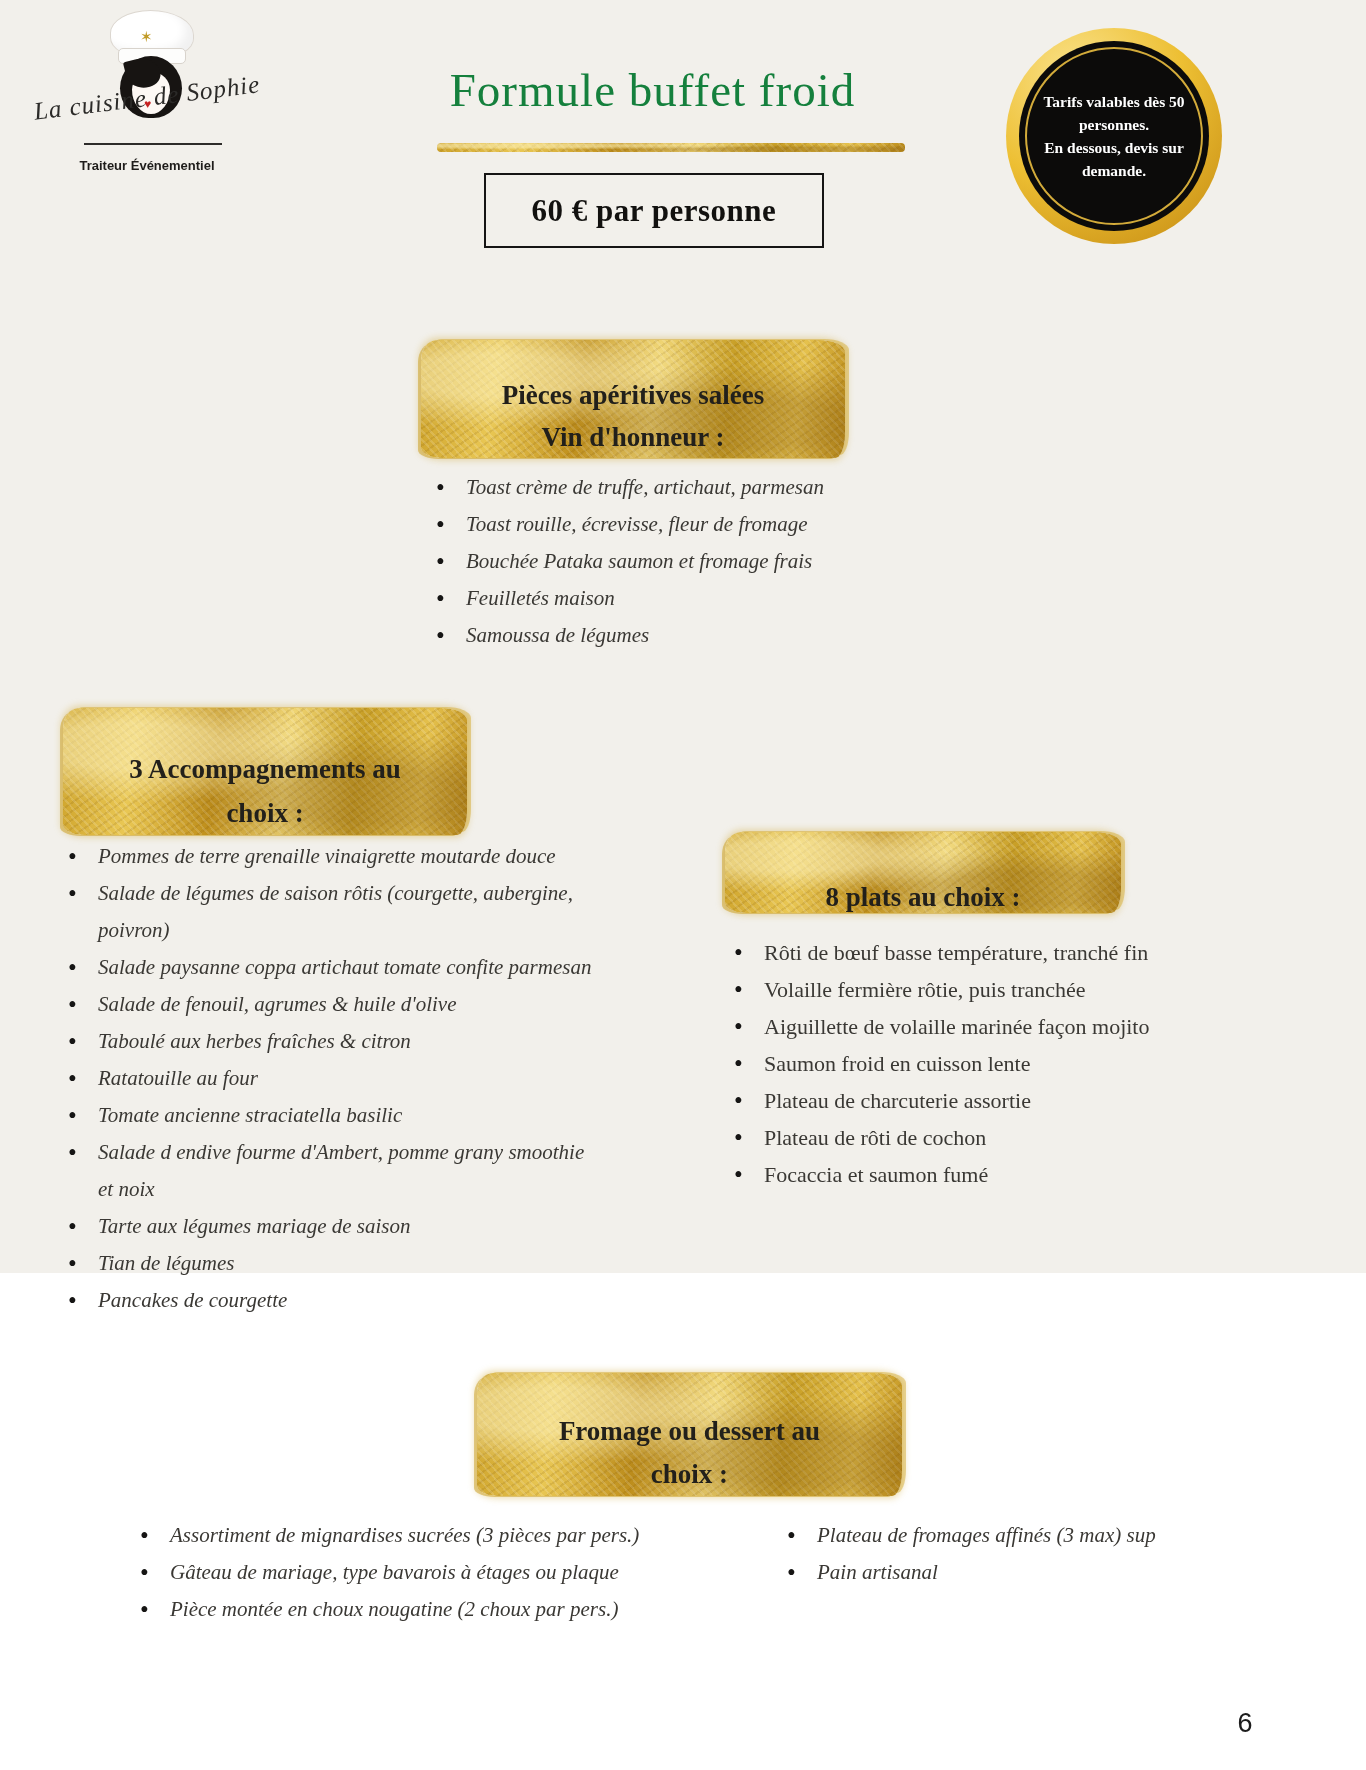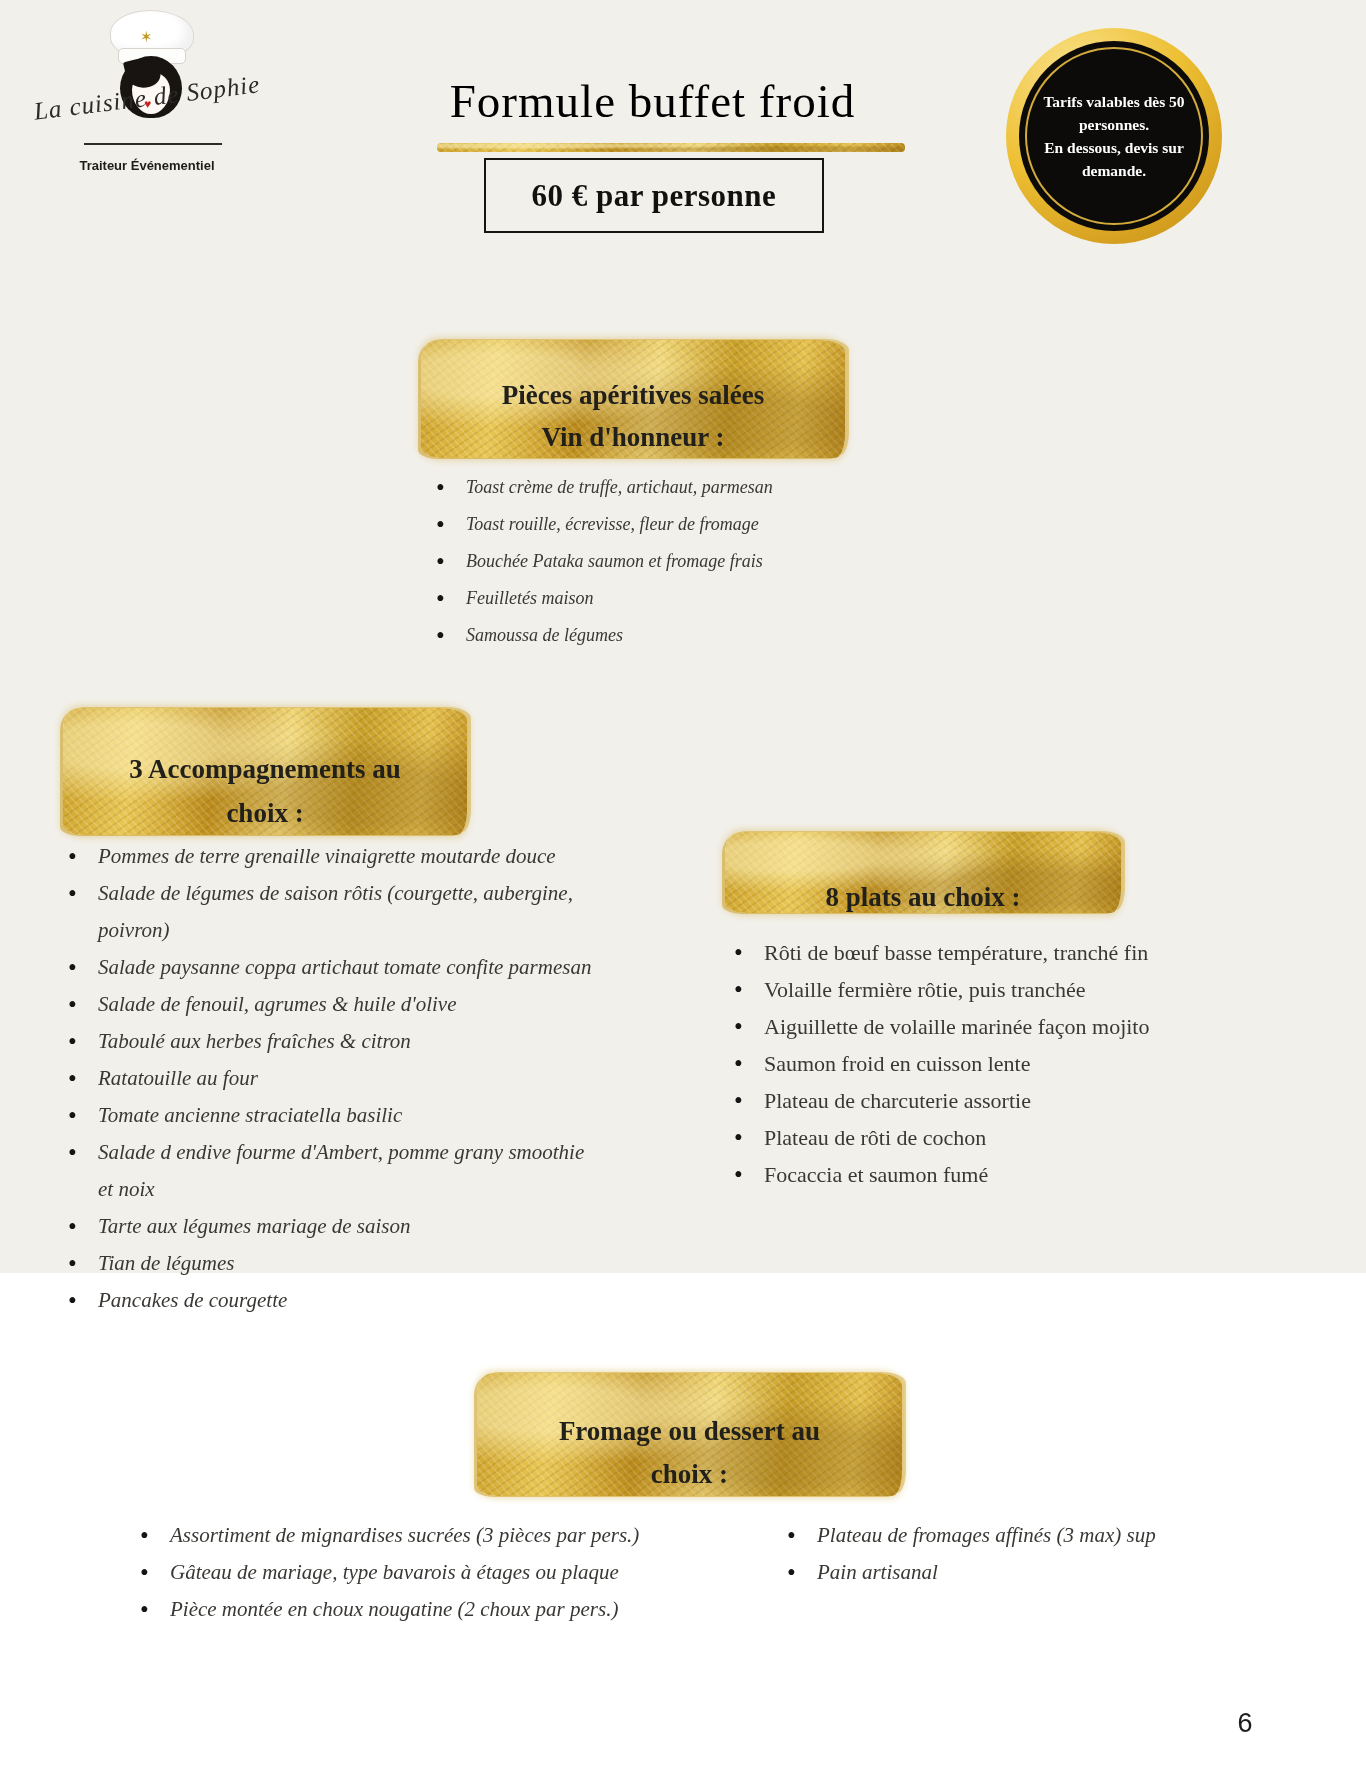--- a/index.html
+++ b/index.html
@@ -25,32 +25,32 @@
   .bang{position:absolute;left:104px;top:52px;width:34px;height:30px;background:#171412;
        border-radius:10% 90% 60% 85%;transform:rotate(-14deg);}
   .lips{position:absolute;left:122px;top:92px;font-size:12px;line-height:12px;color:#c52222;}
   .brand-script{position:absolute;left:0;top:78px;width:250px;font-style:italic;font-size:25px;
        color:#2b2a28;transform:rotate(-7deg);letter-spacing:1px;}
   .logo-divider{position:absolute;left:62px;top:137px;width:138px;height:2px;background:#2e2c2a;}
   .logo-tagline{position:absolute;left:0;top:144px;width:250px;font-family:"Liberation Sans",sans-serif;
        font-weight:bold;font-size:13px;color:#1e1c1a;margin-top:8px;}
 
   
-  .title{position:absolute;left:405px;top:71px;width:495px;text-align:center;
-       font-size:47px;line-height:60px;color:#000000;letter-spacing:1px;}
+  .title{position:absolute;left:405px;top:60px;width:495px;text-align:center;
+       font-size:47px;line-height:60px;color:#15803d;letter-spacing:1px;}
   .gold{
     background:
       radial-gradient(ellipse at 18% 30%, rgba(255,244,190,.55) 0 18%, rgba(0,0,0,0) 45%),
       radial-gradient(ellipse at 78% 70%, rgba(125,82,8,.30) 0 20%, rgba(0,0,0,0) 50%),
       repeating-linear-gradient(48deg, rgba(255,255,255,.14) 0 2px, rgba(0,0,0,0) 2px 6px),
       repeating-linear-gradient(-35deg, rgba(110,70,0,.12) 0 2px, rgba(0,0,0,0) 2px 7px),
       linear-gradient(97deg,#cda22a 0%,#e9c754 18%,#c2921d 38%,#efd472 55%,#c89f27 72%,#e5c14d 88%,#bd8e1c 100%);
   }
   .title-underline{position:absolute;left:437px;top:143px;width:468px;height:9px;border-radius:4px;}
-  .price-box{position:absolute;left:484px;top:158px;width:336px;height:71px;
+  .price-box{position:absolute;left:484px;top:173px;width:336px;height:71px;
        border:2.5px solid #161514;display:flex;align-items:center;justify-content:center;
        font-size:31px;font-weight:bold;color:#12110f;letter-spacing:.5px;background:transparent;}
 
   
   .badge{position:absolute;left:1006px;top:28px;width:216px;height:216px;border-radius:50%;
        background:radial-gradient(circle at 32% 22%, #fae28a, #edbf33 48%, #d29c1d 80%, #b58314);}
   .badge-black{position:absolute;left:13px;top:13px;right:13px;bottom:13px;border-radius:50%;
        background:#0c0b0a;display:flex;align-items:center;justify-content:center;}
   .badge-ring{position:absolute;left:6px;top:6px;right:6px;bottom:6px;border-radius:50%;
        border:2.5px solid #d3ab3a;}
@@ -65,21 +65,21 @@
   .brush-1{left:421px;top:340px;width:424px;height:118px;font-size:27px;line-height:42px;}
   .brush-2{left:63px;top:708px;width:404px;height:127px;font-size:27px;line-height:44px;}
   .brush-3{left:725px;top:832px;width:396px;height:81px;font-size:27px;}
   .brush-4{left:477px;top:1367px;width:425px;height:123px;font-size:27px;line-height:43px;padding-top:10px;box-sizing:border-box;margin-top:6px;}
 
   
   ul.menu{list-style:none;margin:0;padding:0;position:absolute;}
   ul.menu li{position:relative;line-height:37px;padding-left:30px;color:#3a3834;}
   ul.menu li::before{content:"•";position:absolute;left:0;top:0;color:#161514;font-size:25px;font-style:normal;}
   ul.italic li{font-style:italic;}
-  .list-aperitifs{left:436px;top:469px;width:430px;font-size:18px;}
+  .list-aperitifs{left:436px;top:469px;width:430px;font-size:21px;}
   .list-accomp{left:68px;top:838px;width:580px;font-size:21px;}
   .list-accomp li{line-height:38px;padding-left:28px;}
   .list-plats{left:734px;top:934px;width:470px;font-size:22px;}
   .list-plats li{line-height:37.5px;}
   .list-dessert-left{left:140px;top:1517px;width:550px;font-size:21px;}
   .list-dessert-left li{padding-left:32px;}
   .list-dessert-right{left:787px;top:1517px;width:500px;font-size:21px;}
   .list-dessert-right li{padding-left:34px;}
 
   .page-number{position:absolute;left:1215px;top:1708px;width:60px;text-align:center;

